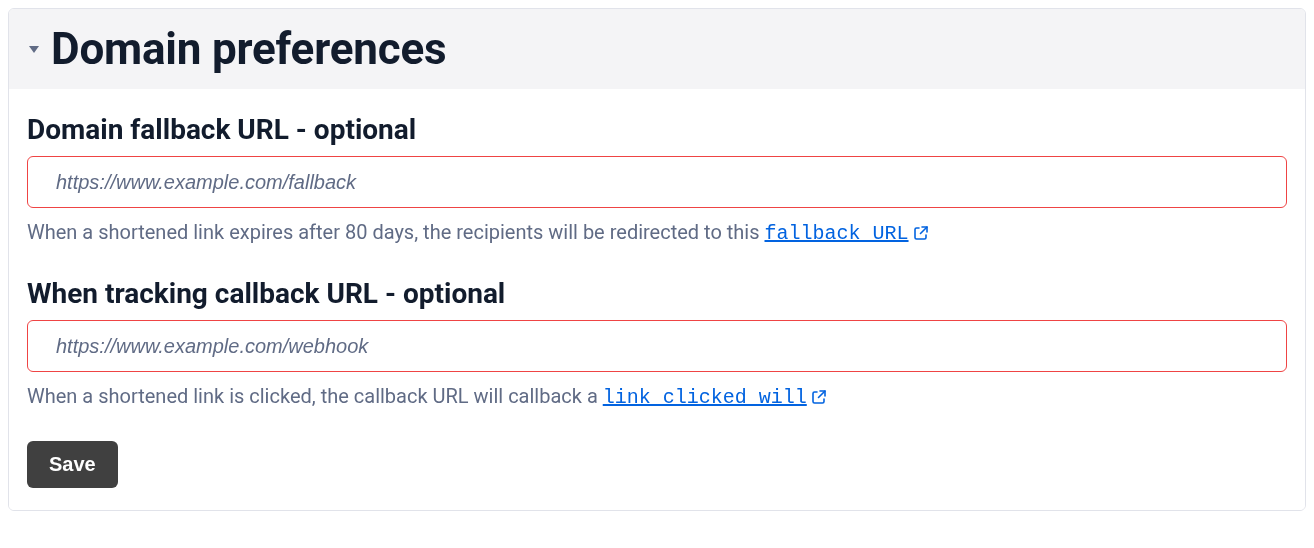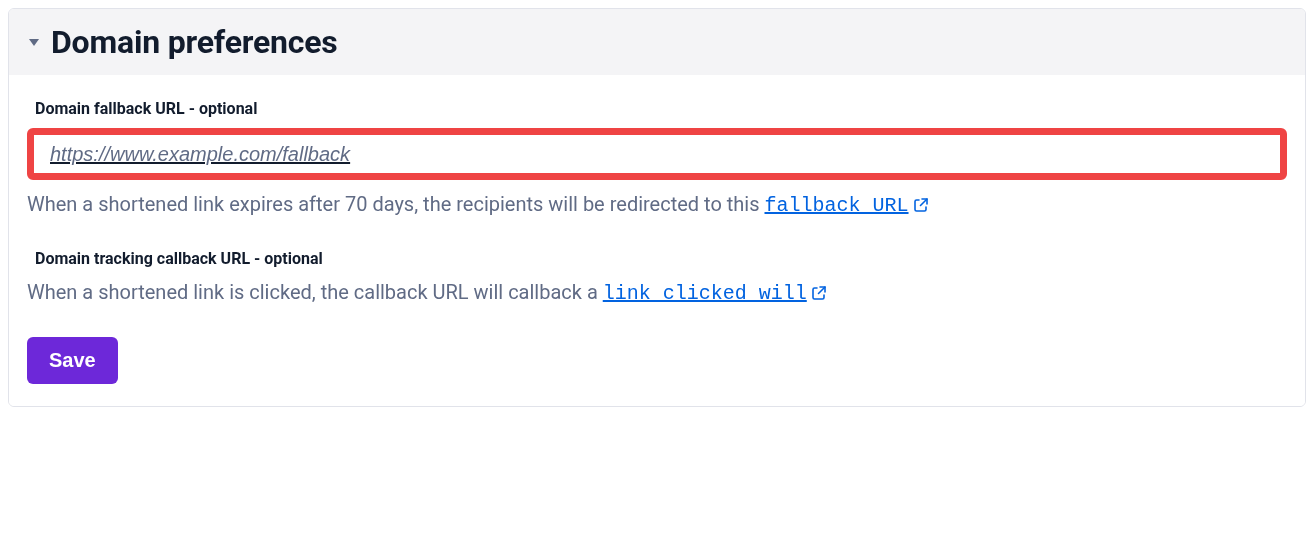--- a/index.html
+++ b/index.html
@@ -19,53 +19,52 @@
   .panel-header {
     display: flex;
     align-items: center;
     gap: 10px;
     background: #F4F4F6;
     padding: 14px 18px;
     cursor: pointer;
   }
   .panel-header h1 {
     margin: 0;
-    font-size: 32px;
+    font-size: 44px;
     font-weight: 700;
     color: #121C2D;
     letter-spacing: -0.2px;
   }
   .chevron {
     width: 14px;
     height: 14px;
     display: inline-flex;
     align-items: center;
     justify-content: center;
   }
   .panel-body {
     background: #fff;
     padding: 24px 18px 22px 18px;
   }
   .field-label {
-    font-size: 16px;
+    font-size: 28px;
     font-weight: 700;
     color: #121C2D;
-    margin: 0 0 10px 8px;
+    margin: 0 0 10px 0;
   }
   .text-input {
     width: 100%;
     height: 52px;
-    border: 7px solid #ef4444;
+    border: 1px solid #ef4444;
     border-radius: 6px;
-    padding: 0 16px;
+    padding: 0 28px;
     font-size: 20px;
     color: #121C2D;
     font-style: normal;
     outline: none;
-    text-decoration: underline;
   }
   .text-input::placeholder {
     color: #606B85;
     font-style: italic;
   }
   .help-text {
     margin: 12px 0 0 0;
     font-size: 20px;
     color: #606B85;
   }
@@ -79,21 +78,21 @@
     vertical-align: -2px;
     margin-left: 4px;
   }
   .field-group {
     margin-bottom: 30px;
   }
   .save-btn {
     display: inline-flex;
     align-items: center;
     justify-content: center;
-    background: #6d28d9;
+    background: #404040;
     color: #fff;
     border: none;
     border-radius: 6px;
     font-size: 20px;
     font-weight: 600;
     padding: 12px 22px;
     cursor: pointer;
   }
 </style>
 </head>
@@ -108,30 +107,31 @@
     </span>
     <h1>Domain preferences</h1>
   </div>
 
   <div class="panel-body">
 
     <div class="field-group">
       <p class="field-label">Domain fallback URL - optional</p>
       <input type="text" class="text-input" placeholder="https://www.example.com/fallback" style="">
       <p class="help-text">
-        <span>When a shortened link expires after 70 days, the recipients will be redirected to this </span><a href="#"><span>fallback URL</span><span class="ext-icon"><svg width="16" height="16" viewBox="0 0 16 16" fill="none">
+        <span>When a shortened link expires after 80 days, the recipients will be redirected to this </span><a href="#"><span>fallback URL</span><span class="ext-icon"><svg width="16" height="16" viewBox="0 0 16 16" fill="none">
                 <path d="M6 3H3.5C2.67 3 2 3.67 2 4.5V12.5C2 13.33 2.67 14 3.5 14H11.5C12.33 14 13 13.33 13 12.5V10" stroke="#0263E0" stroke-width="1.6" stroke-linecap="round"></path>
                 <path d="M9 2H14V7" stroke="#0263E0" stroke-width="1.6" stroke-linecap="round" stroke-linejoin="round"></path>
                 <path d="M14 2L7.5 8.5" stroke="#0263E0" stroke-width="1.6" stroke-linecap="round"></path>
               </svg></span></a>
       </p>
     </div>
 
     <div class="field-group">
-      <p class="field-label">Domain tracking callback URL - optional</p>
+      <p class="field-label">When tracking callback URL - optional</p>
+      <input type="text" class="text-input" placeholder="https://www.example.com/webhook" style="">
       <p class="help-text">
         <span>When a shortened link is clicked, the callback URL will callback a </span><a href="#"><span>link clicked will</span><span class="ext-icon"><svg width="16" height="16" viewBox="0 0 16 16" fill="none">
                 <path d="M6 3H3.5C2.67 3 2 3.67 2 4.5V12.5C2 13.33 2.67 14 3.5 14H11.5C12.33 14 13 13.33 13 12.5V10" stroke="#0263E0" stroke-width="1.6" stroke-linecap="round"></path>
                 <path d="M9 2H14V7" stroke="#0263E0" stroke-width="1.6" stroke-linecap="round" stroke-linejoin="round"></path>
                 <path d="M14 2L7.5 8.5" stroke="#0263E0" stroke-width="1.6" stroke-linecap="round"></path>
               </svg></span></a>
       </p>
     </div>
 
     <button class="save-btn">Save</button>

